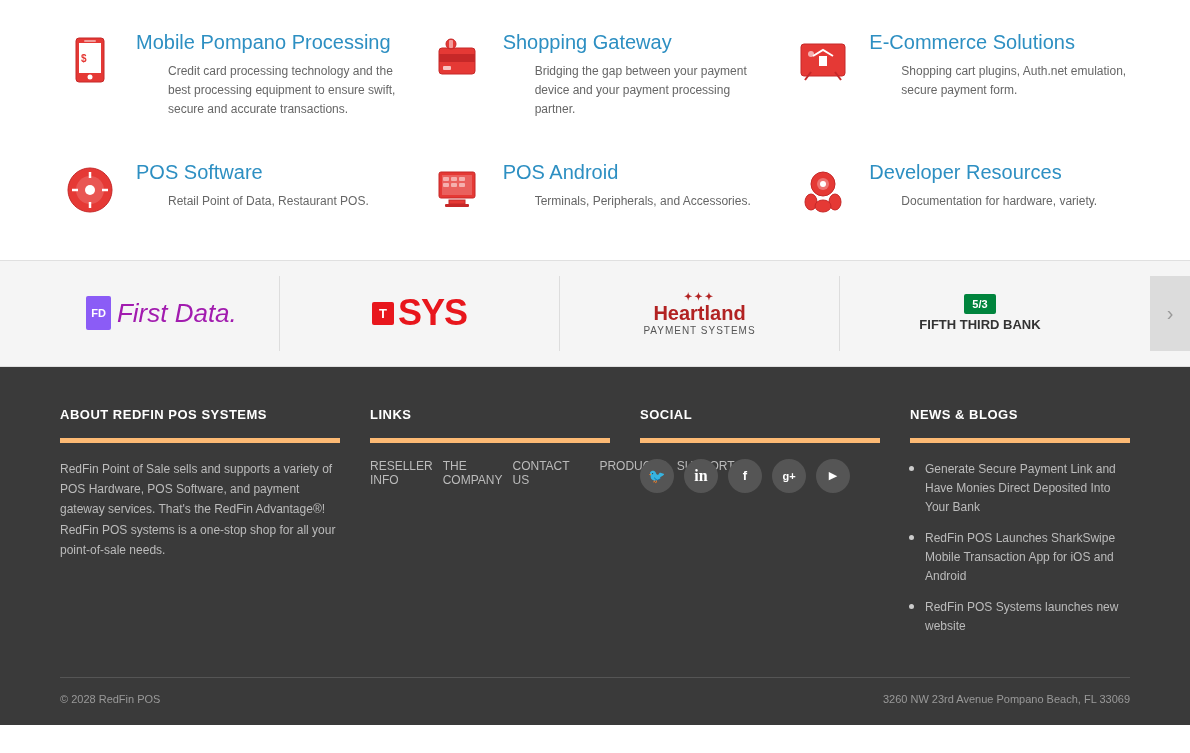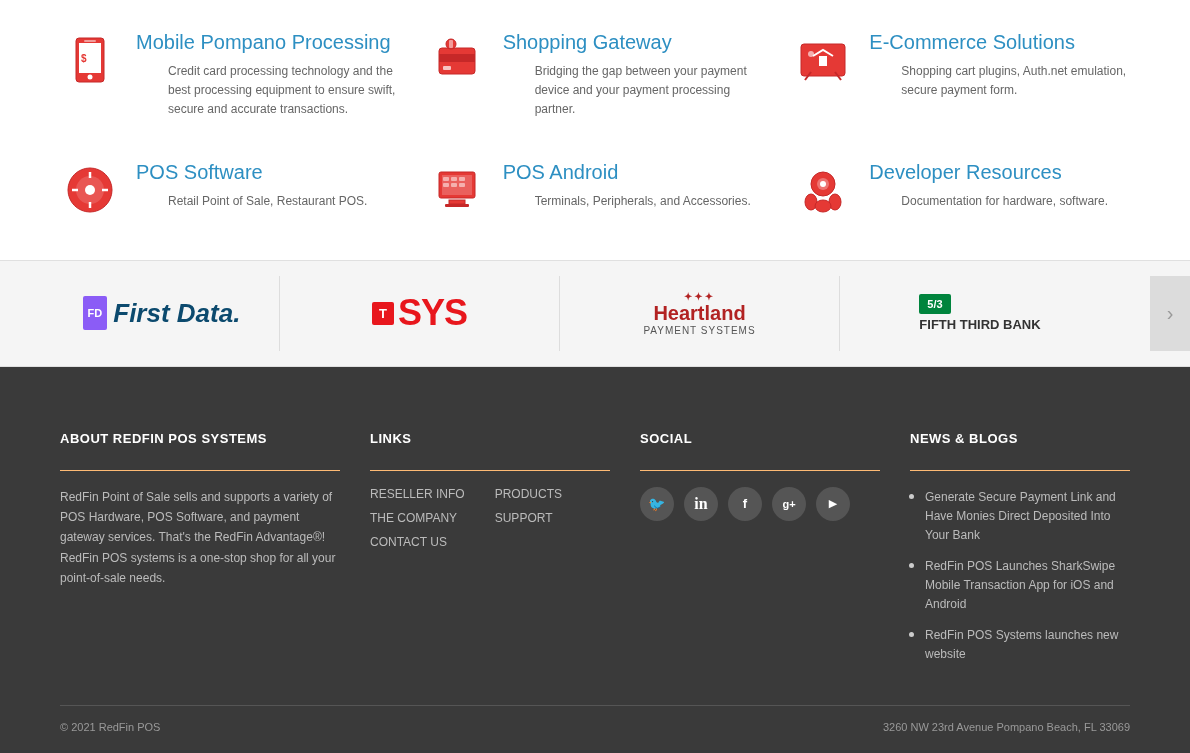--- a/index.html
+++ b/index.html
@@ -98,43 +98,42 @@
       gap: 30px;
       margin-bottom: 30px;
     }
     .footer-col h4 {
       color: #fff;
       font-size: 13px;
       font-weight: bold;
       text-transform: uppercase;
       letter-spacing: 0.5px;
       margin-bottom: 16px;
-      padding-bottom: 24px;
-      border-bottom: 1px solid #fdba74;
-      margin-top: 24px;
+      padding-bottom: 16px;
+      border-bottom: 5px solid #fdba74;
     }
     .footer-col p {
       font-size: 12px;
       line-height: 1.7;
       color: #bbb;
     }
     .footer-link {
       color: #bbb;
       font-size: 12px;
       text-decoration: none;
       cursor: pointer;
     }
 
     .links-col-inner {
       display: flex;
       gap: 30px;
     }
     .links-sub-col {
       display: flex;
-      flex-direction: column;
+      flex-direction: row;
       gap: 10px;
     }
 
     .social-icons {
       display: flex;
       gap: 10px;
       margin-top: 5px;
     }
     .social-icon {
       width: 34px;
@@ -222,21 +221,21 @@
       color: #b22222;
     }
     .logo-heartland .hl-sub {
       font-size: 10px;
       color: #555;
       letter-spacing: 1px;
     }
 
     
     .logo-fifth {
-      text-align: left;
+      text-align: center;
     }
     .logo-fifth .ft-box {
       background: #00843D;
       color: #fff;
       font-size: 11px;
       font-weight: bold;
       padding: 4px 8px;
       border-radius: 2px;
       margin-bottom: 3px;
       display: inline-block;
@@ -309,21 +308,21 @@
           <circle cx="26" cy="26" r="14" fill="#fff" opacity="0.15"></circle>
           <path d="M26 8 L26 14" stroke="#fff" stroke-width="2.5"></path>
           <path d="M26 38 L26 44" stroke="#fff" stroke-width="2.5"></path>
           <path d="M8 26 L14 26" stroke="#fff" stroke-width="2.5"></path>
           <path d="M38 26 L44 26" stroke="#fff" stroke-width="2.5"></path>
           <circle cx="26" cy="26" r="5" fill="#fff"></circle>
         </svg>
       </div>
       <div class="service-content">
         <h3>POS Software</h3>
-        <p>Retail Point of Sale, Restaurant POS.</p>
+        <p>Retail Point of Data, Restaurant POS.</p>
       </div>
     </div>
 
     <div class="service-item">
       <div class="service-icon">
         <svg viewBox="0 0 52 52" fill="none">
           <rect x="8" y="8" width="36" height="26" rx="2" fill="#e53935" stroke="#c62828" stroke-width="1"></rect>
           <rect x="11" y="11" width="30" height="20" fill="#fff" opacity="0.2"></rect>
           <rect x="18" y="36" width="16" height="4" fill="#e53935" stroke="#c62828" stroke-width="1"></rect>
           <rect x="14" y="40" width="24" height="3" rx="1" fill="#c62828"></rect>
@@ -347,34 +346,34 @@
           <circle cx="26" cy="20" r="12" fill="#e53935" stroke="#c62828" stroke-width="1"></circle>
           <circle cx="26" cy="20" r="6" fill="#fff" opacity="0.3"></circle>
           <circle cx="26" cy="20" r="3" fill="#fff"></circle>
           <ellipse cx="14" cy="38" rx="6" ry="8" fill="#e53935" stroke="#c62828" stroke-width="1"></ellipse>
           <ellipse cx="38" cy="38" rx="6" ry="8" fill="#e53935" stroke="#c62828" stroke-width="1"></ellipse>
           <ellipse cx="26" cy="42" rx="8" ry="6" fill="#e53935" stroke="#c62828" stroke-width="1"></ellipse>
         </svg>
       </div>
       <div class="service-content">
         <h3>Developer Resources</h3>
-        <p>Documentation for hardware, software.</p>
+        <p>Documentation for hardware, variety.</p>
       </div>
     </div>
 
   </div>
 </div>
 
 <div class="partners-section">
   <div class="partners-track">
 
     <div class="partner-logo">
       <div class="logo-firstdata">
         <div class="fd-box">FD</div>
-        <div class="fd-text" style="font-size:26px; color:#0c4a6e; font-style:italic; font-weight:bold;">First Data.</div>
+        <div class="fd-text" style="font-size:26px; color:#a21caf; font-style:italic; font-weight:normal;">First Data.</div>
       </div>
     </div>
 
     <div class="partner-logo">
       <div style="display:flex; align-items:center; gap:4px;">
         <div style="background:#e8171d; color:#fff; font-size:13px; font-weight:bold; padding:4px 7px; border-radius:2px; display:flex; align-items:center; justify-content:center;">T</div>
         <div class="logo-tsys">SYS</div>
       </div>
     </div>
 
@@ -442,16 +441,16 @@
         </li>
         <li>
           <a>RedFin POS Systems launches new website</a>
         </li>
       </ul>
     </div>
 
   </div>
 
   <div class="footer-bottom">
-    <p>© 2021 RedFin POS</p>
+    <p>© 2028 RedFin POS</p>
     <p>3260 NW 23rd Avenue Pompano Beach, FL 33069</p>
   </div>
 </footer>
 
 </body></html>

